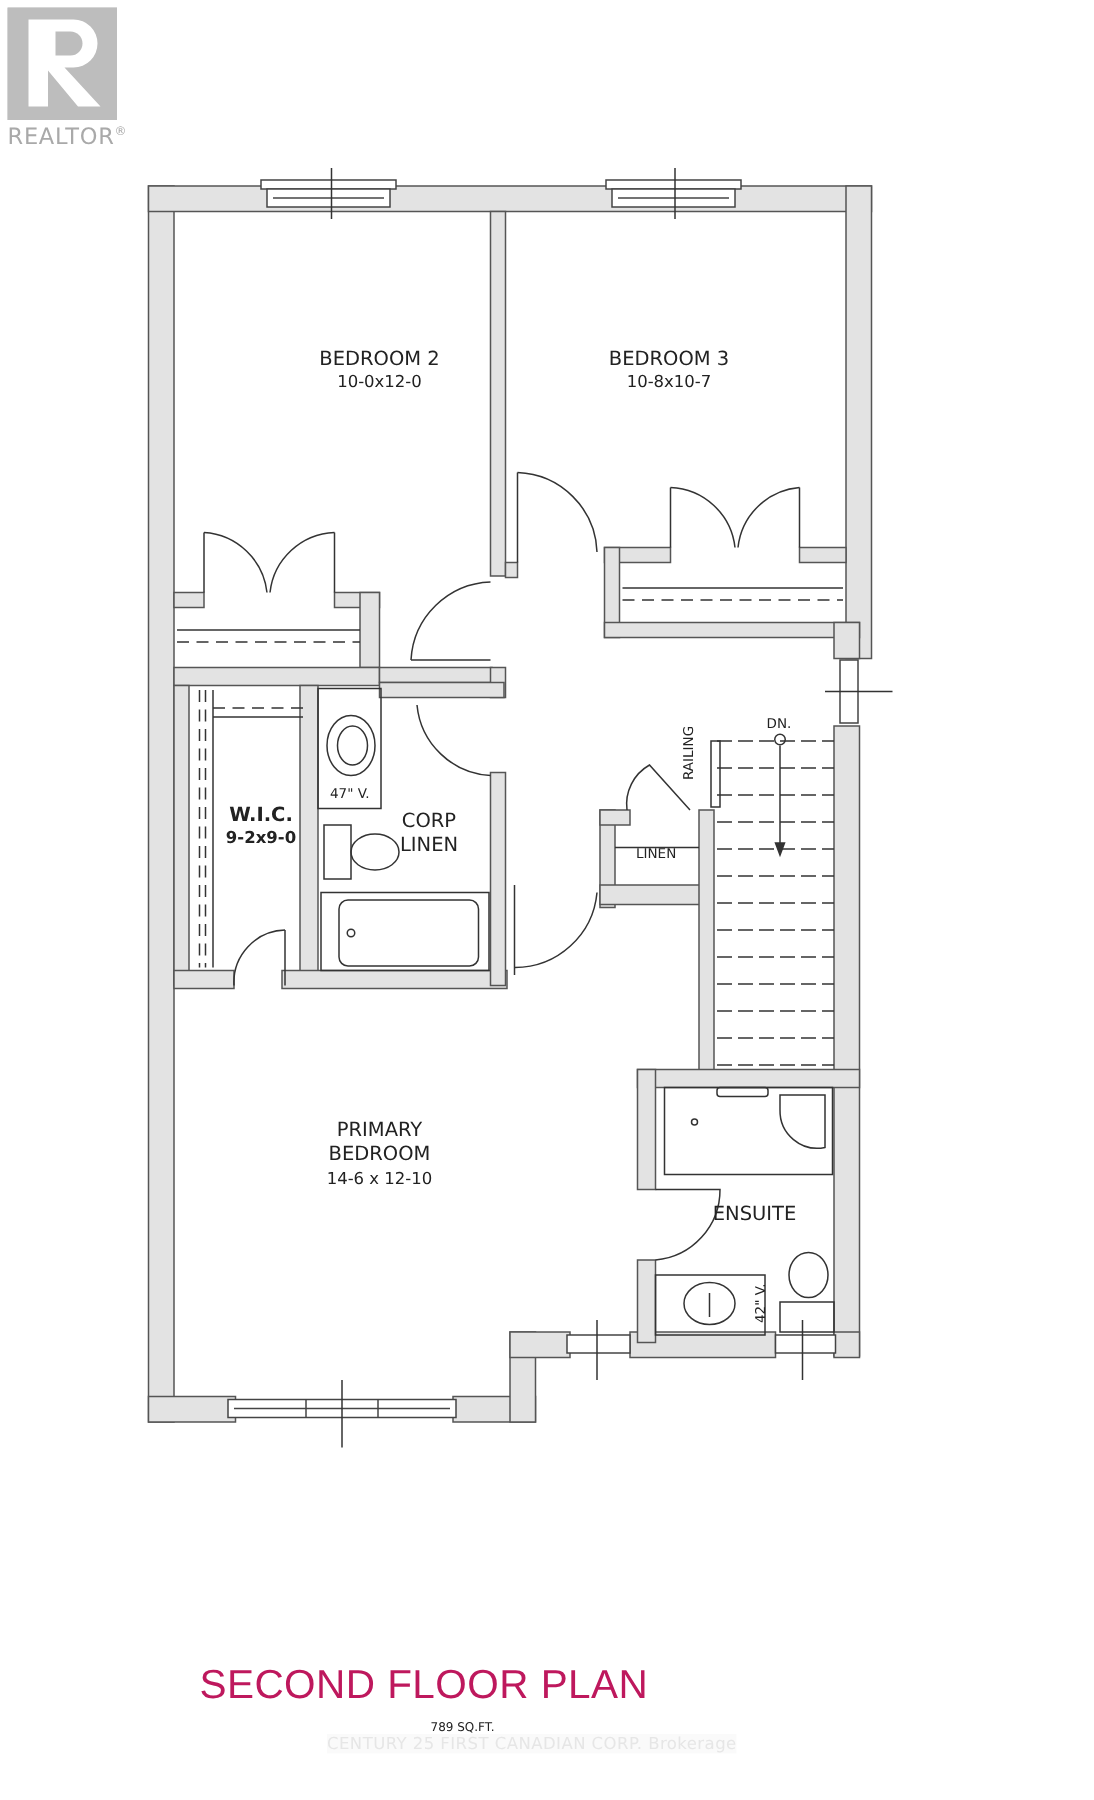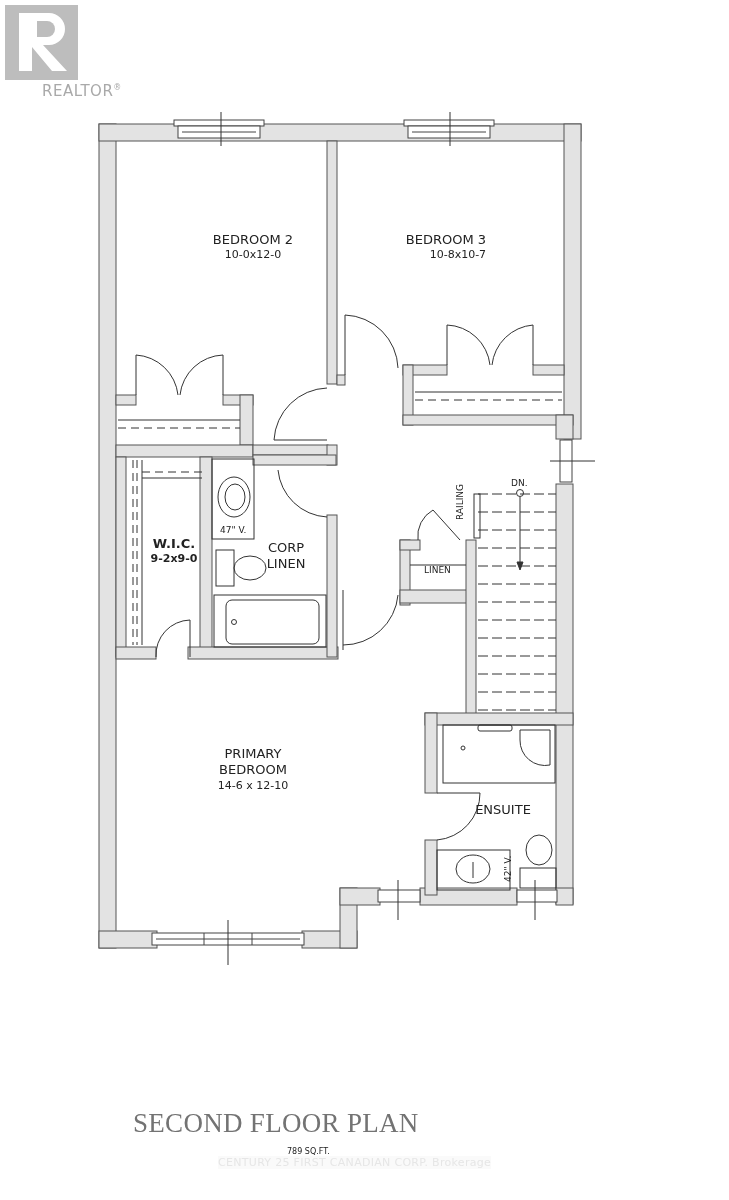--- a/index.html
+++ b/index.html
@@ -1,26 +1,26 @@
 <!DOCTYPE html>
 <html><head>
   <meta charset="utf-8">
   <style>
     html, body { margin: 0; padding: 0; background: #ffffff; }
     body { width: 729px; height: 1200px; position: relative; overflow: hidden; font-family: "Liberation Sans", sans-serif; }
     .logo { position: absolute; left: 5px; top: 5px; width: 90px; height: 95px; }
     .logo-box { position: absolute; left: 0; top: 0; width: 73px; height: 75px; background: #bdbdbd; }
-    .logo-text { position: absolute; left: 0; top: 77px; font-size: 15px; color: #a9a9a9; letter-spacing: 0.5px; font-family: "DejaVu Sans", sans-serif; margin-left: 37px; }
+    .logo-text { position: absolute; left: 0; top: 77px; font-size: 15px; color: #a9a9a9; letter-spacing: 0.5px; font-family: "DejaVu Sans", sans-serif; }
     .logo-text sup { font-size: 8px; }
     svg.plan { position: absolute; left: 0; top: 0; }
     .room-label { position: absolute; text-align: center; color: #222; font-family: "DejaVu Sans", sans-serif; transform: translateX(-50%); white-space: nowrap; line-height: 1.25; }
     .room-label .name { font-size: 13px; }
     .room-label .dim { font-size: 11px; }
     .small-label { position: absolute; color: #222; font-family: "DejaVu Sans", sans-serif; font-size: 9px; white-space: nowrap; }
-    .title { position: absolute; left: 133px; top: 1108px; font-size: 27px; color: #737373; font-family: Liberation Serif, serif; letter-spacing: 0.3px; }
+    .title { position: absolute; left: 133px; top: 1108px; font-size: 27px; color: #be185d; font-family: Liberation Sans, sans-serif; letter-spacing: 0.3px; }
     .sqft { position: absolute; left: 275px; top: 1147px; font-size: 8px; color: #222; font-family: "DejaVu Sans", sans-serif; margin-left: 12px; }
     .watermark { position: absolute; left: 218px; top: 1156px; font-size: 11px; color: #e6e6e6; font-family: "DejaVu Sans", sans-serif; background: rgba(240,240,240,0.35); letter-spacing: 0.3px; }
   </style>
 </head>
 <body>
 
 <div class="logo">
   <div class="logo-box">
     <svg width="73" height="75" viewBox="0 0 73 75">
       <rect x="0" y="0" width="73" height="75" fill="#bdbdbd"></rect>
@@ -172,21 +172,21 @@
     <line x1="473" y1="862" x2="473" y2="878"></line>
     <ellipse cx="539" cy="850" rx="13" ry="15"></ellipse>
     <rect x="520" y="868" width="36" height="20"></rect>
   </g>
 </svg>
 
 <div class="room-label" style="left:217px; top:232px;margin-left:36px;">
   <div class="name">BEDROOM 2</div>
   <div class="dim">10-0x12-0</div>
 </div>
-<div class="room-label" style="left:446px; top:232px;text-align:right;">
+<div class="room-label" style="left:446px; top:232px;">
   <div class="name">BEDROOM 3</div>
   <div class="dim">10-8x10-7</div>
 </div>
 <div class="room-label" style="left:174px; top:536px;font-weight:bold;">
   <div class="name">W.I.C.</div>
   <div class="dim">9-2x9-0</div>
 </div>
 <div class="room-label" style="left:286px; top:540px;">
   <div class="name">CORP</div>
   <div class="name">LINEN</div>

